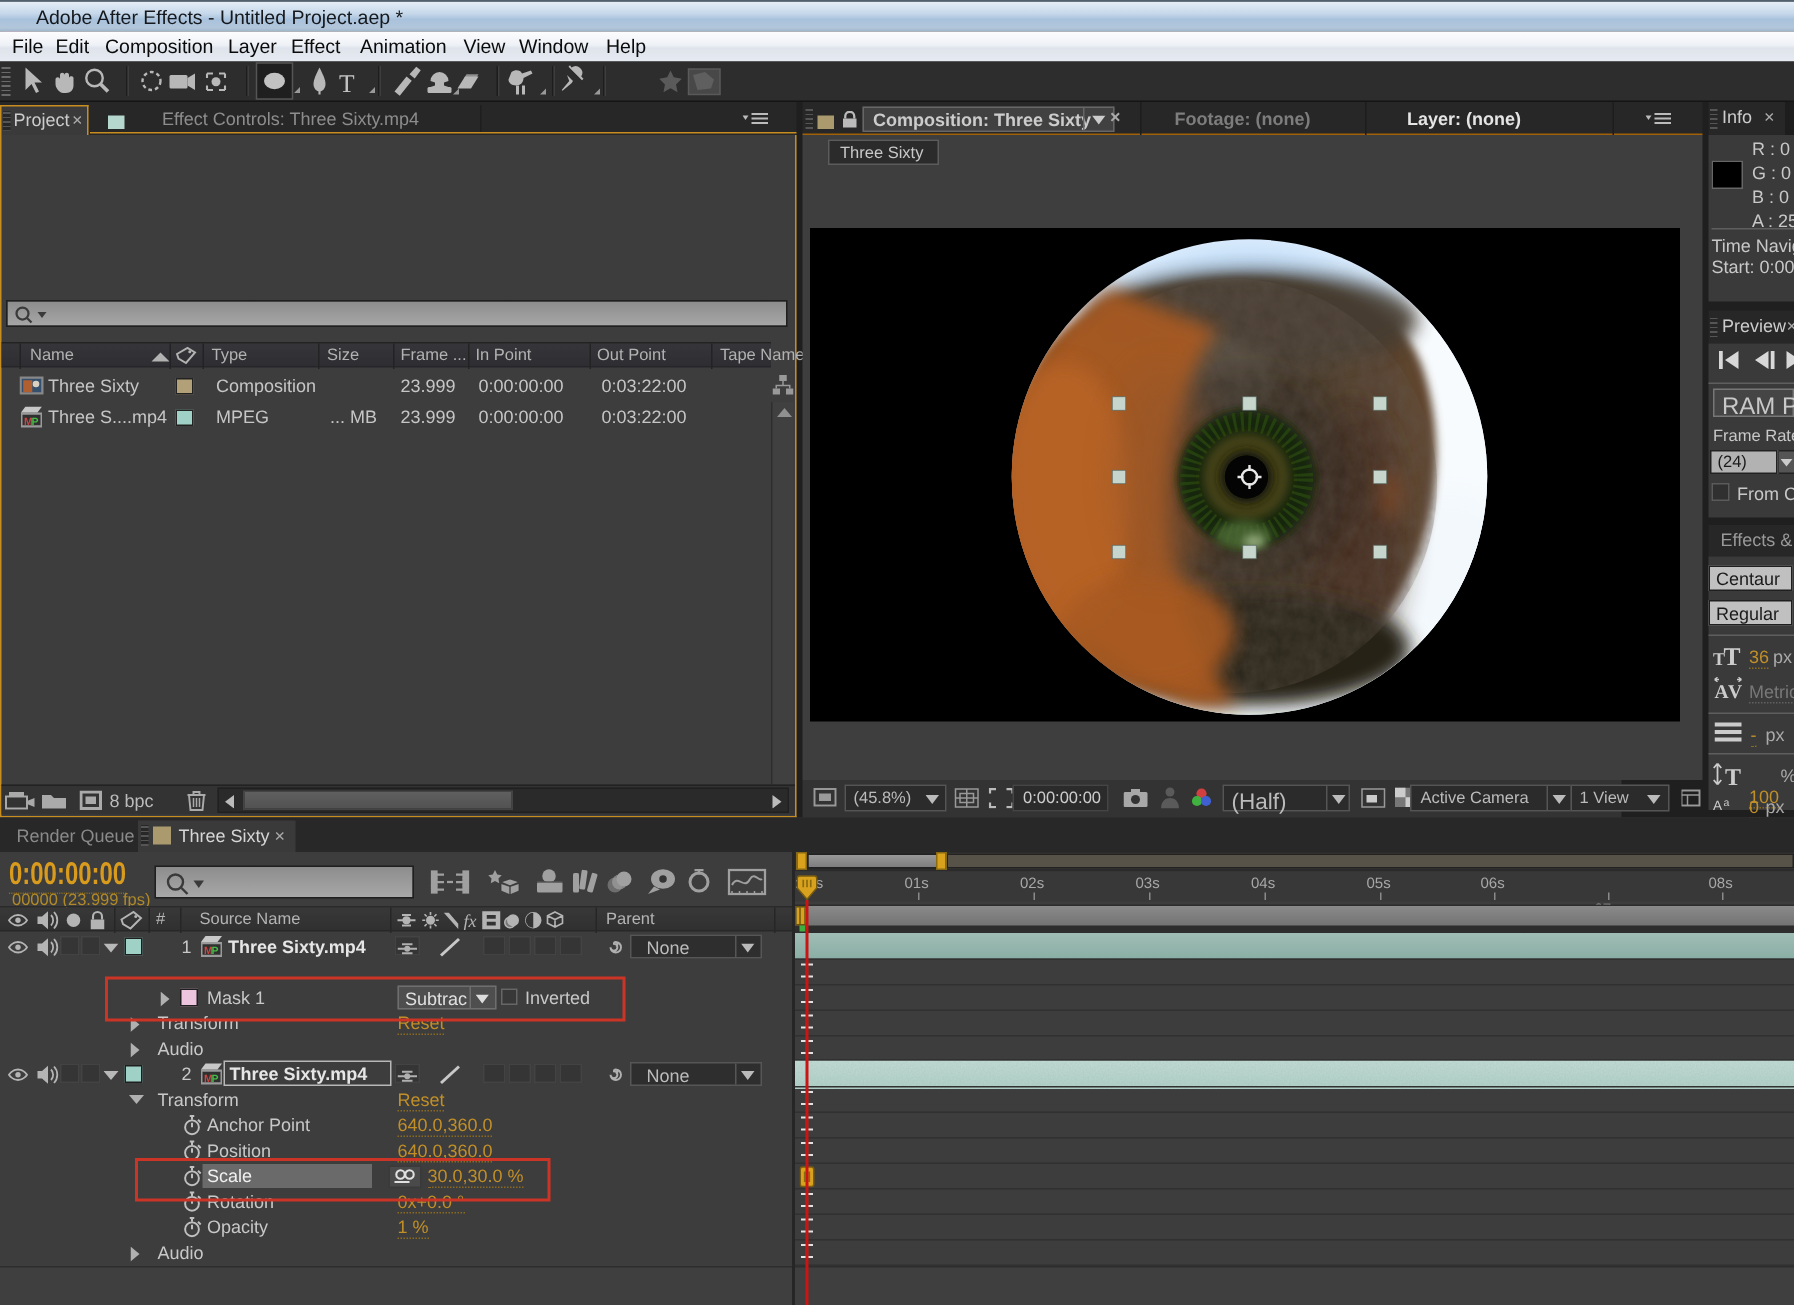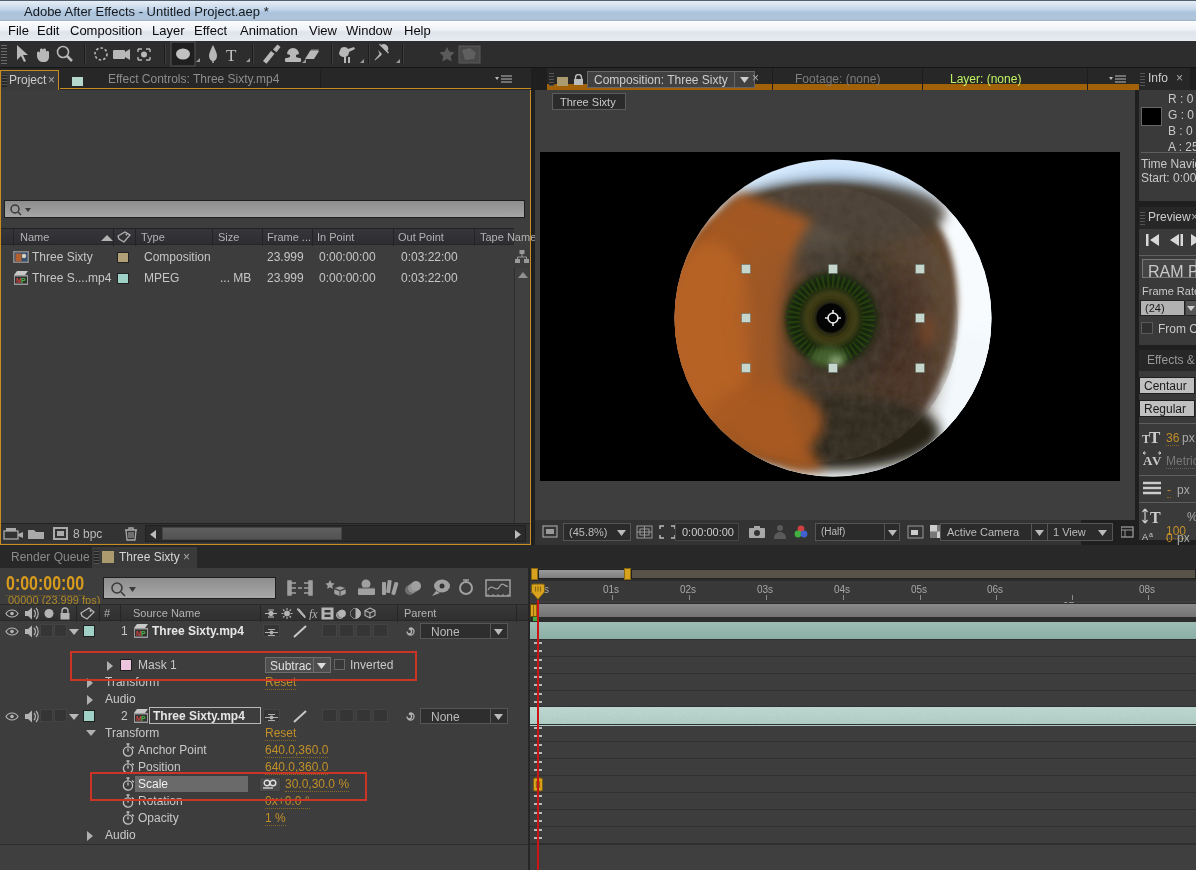--- a/index.html
+++ b/index.html
@@ -26,21 +26,21 @@
 .grip { position:absolute; width:5px; background:repeating-linear-gradient(#272727 0 1px, #555 1px 2px, #272727 2px 3px); }
 
 #lpanel { left:0; top:68px; width:531px; height:477px; }
 #ltabs { position:absolute; left:0; top:0; width:531px; height:22px; background:#272727; }
 #projtab { position:absolute; left:0; top:2px; width:59px; height:20px; background:#3a3a3a;
   border:1px solid #c78d1e; border-bottom:none; color:#cccccc; font-size:12px; }
 #lcontent { position:absolute; left:0; top:22px; width:531px; height:455px; background:#3d3d3d;
   border-left:1px solid #c78d1e; border-right:1px solid #c78d1e; border-bottom:1px solid #c78d1e; }
 
 #cpanel { left:535px; top:68px; width:600px; height:477px; }
-#ctabs { position:absolute; left:12px; top:0; width:600px; height:22px; background:#272727; border-bottom:6px solid #a16207;}
+#ctabs { position:absolute; left:0; top:0; width:600px; height:22px; background:#272727; border-bottom:1px solid #a16207;font-weight:bold;}
 #cview { position:absolute; left:0; top:22px; width:600px; height:430px; background:#3e3e3e; }
 #cbar  { position:absolute; left:0; top:452px; width:546px; height:25px; background:#333333; }
 
 #rpanel { left:1139px; top:68px; width:57px; height:477px; }
 
 #tl { left:0; top:545px; width:1196px; height:325px; background:#3d3d3d; }
 #tltabs { position:absolute; left:0; top:0; width:1196px; height:23px; background:#282828; }
 .val { color:#c08f28; border-bottom:1px dotted #8a6a20; }
 .row { left:0; width:528px; height:17px; }
 .cell { position:absolute; top:1px; height:13px; background:#353535; border:1px solid #434343; }
@@ -249,21 +249,21 @@
         <span class="abs" style="left:6px;top:1px">Composition: Three Sixty</span>
         <span class="abs" style="left:146px;top:0;width:1px;height:15px;background:#666"></span>
         <svg class="abs" style="left:152px;top:5px" width="10" height="7">
             <path d="M0 0 h9 l-4.5 6 z" fill="#ccc"></path>
           </svg>
       </div>
       <span class="abs" style="left:205px;top:3px;color:#aaa;font-size:12px">×</span>
       <span class="abs" style="left:225px;top:0;width:1px;height:22px;background:#1d1d1d"></span>
       <span class="abs" style="left:248px;top:4px;color:#7d7d7d;font-size:12px">Footage: (none)</span>
       <span class="abs" style="left:375px;top:0;width:1px;height:22px;background:#1d1d1d"></span>
-      <span class="abs" style="left:403px;top:4px;color:#bef264;font-size:12px">Layer: (none)</span>
+      <span class="abs" style="left:403px;top:4px;color:#e5e5e5;font-size:12px">Layer: (none)</span>
       <span class="abs" style="left:540px;top:0;width:1px;height:22px;background:#1d1d1d"></span>
       <svg class="abs" style="left:562px;top:7px" width="18" height="10">
           <path d="M0 2 l4 0 -2 3 z" fill="#bbb"></path>
           <path d="M6 1 h11 M6 4 h11 M6 7 h11" stroke="#bbb" stroke-width="1.2"></path>
         </svg>
     </div>
     <div id="cview">
       <div class="abs" style="left:17px;top:3px;width:74px;height:17px;background:#2b2b2b;border:1px solid #5c5c5c;color:#c8c8c8;font-size:11px">
           <span class="abs" style="left:7px;top:2px">Three Sixty</span>
         </div>
@@ -378,21 +378,21 @@
         </svg>
       <svg class="abs" style="left:238px;top:4px" width="14" height="15">
           <circle cx="7" cy="4" r="3" fill="#5a5a5a"></circle>
           <path d="M1 15 c0-5 3-7 6-7 c3 0 6 2 6 7 z" fill="#5a5a5a"></path>
         </svg>
       <svg class="abs" style="left:258px;top:4px" width="16" height="15">
           <circle cx="8" cy="5" r="3.4" fill="#d04040"></circle>
           <circle cx="5" cy="10" r="3.4" fill="#40b040"></circle>
           <circle cx="11" cy="10" r="3.4" fill="#4060d0"></circle>
         </svg>
-      <div class="abs" style="left:280px;top:3px;width:85px;height:18px;background:#2b2b2b;border:1px solid #555;color:#bbb;font-size:10px">
+      <div class="abs" style="left:280px;top:3px;width:85px;height:18px;background:#2b2b2b;border:1px solid #555;color:#bbb;font-size:15px">
         <span class="abs" style="left:5px;top:2px">(Half)</span>
         <span class="abs" style="left:68px;top:0;width:1px;height:16px;background:#555"></span>
         <svg class="abs" style="left:72px;top:6px" width="10" height="7">
             <path d="M0 0 h9 l-4.5 6 z" fill="#bbb"></path>
           </svg>
       </div>
       <svg class="abs" style="left:372px;top:5px" width="17" height="14">
           <rect x="1" y="1" width="15" height="12" fill="none" stroke="#999"></rect>
           <rect x="4" y="5" width="7" height="5" fill="#ccc"></rect>
         </svg>

